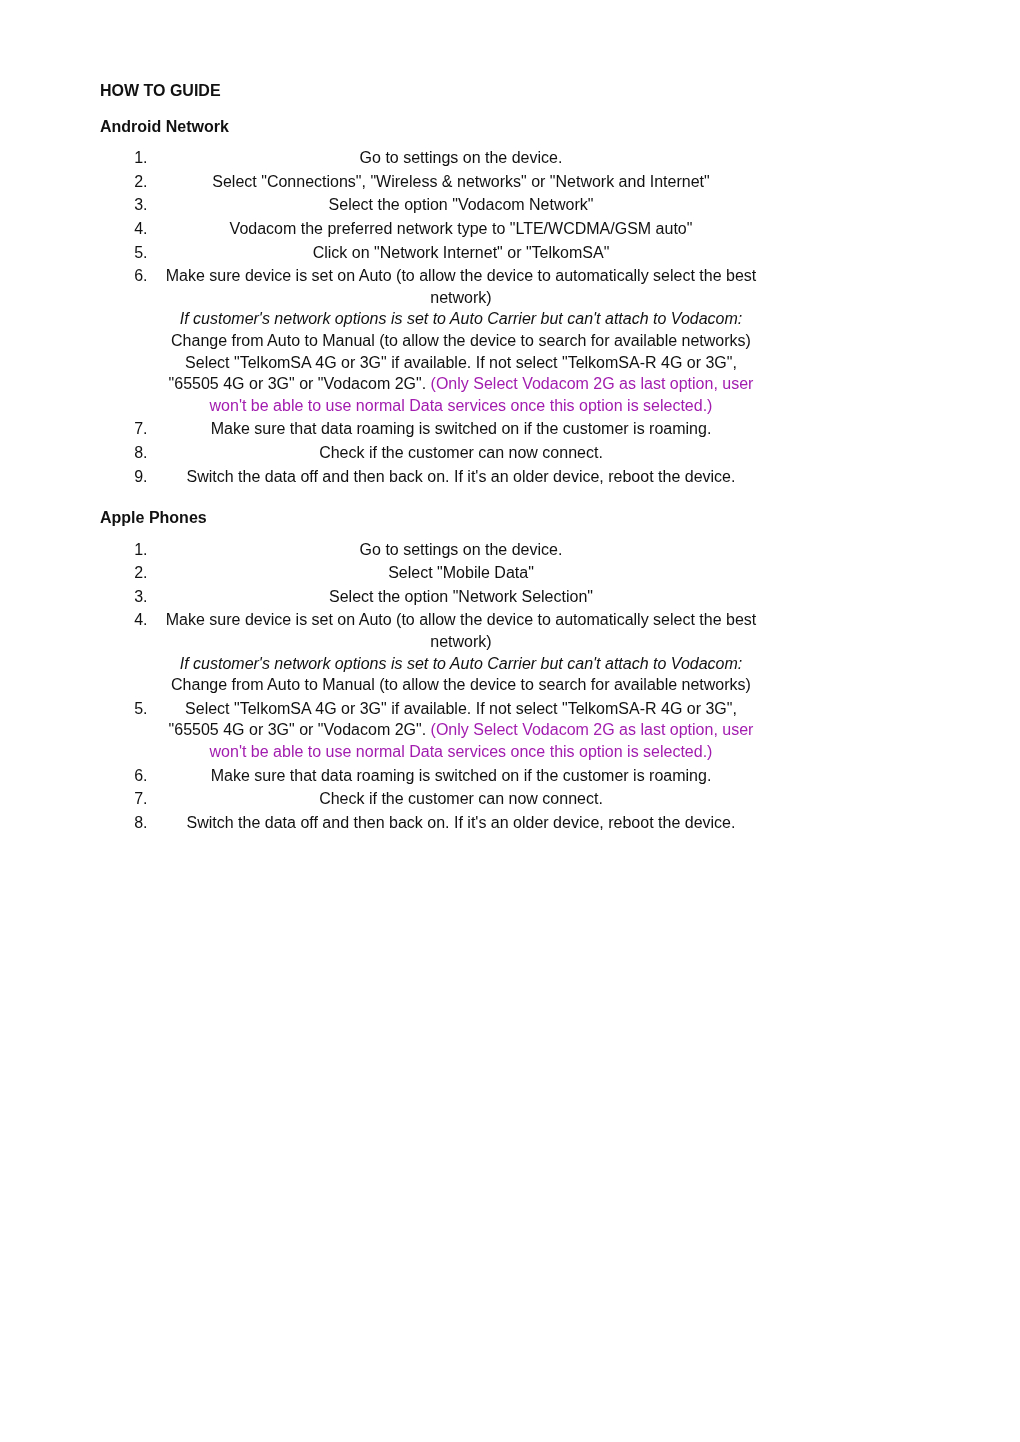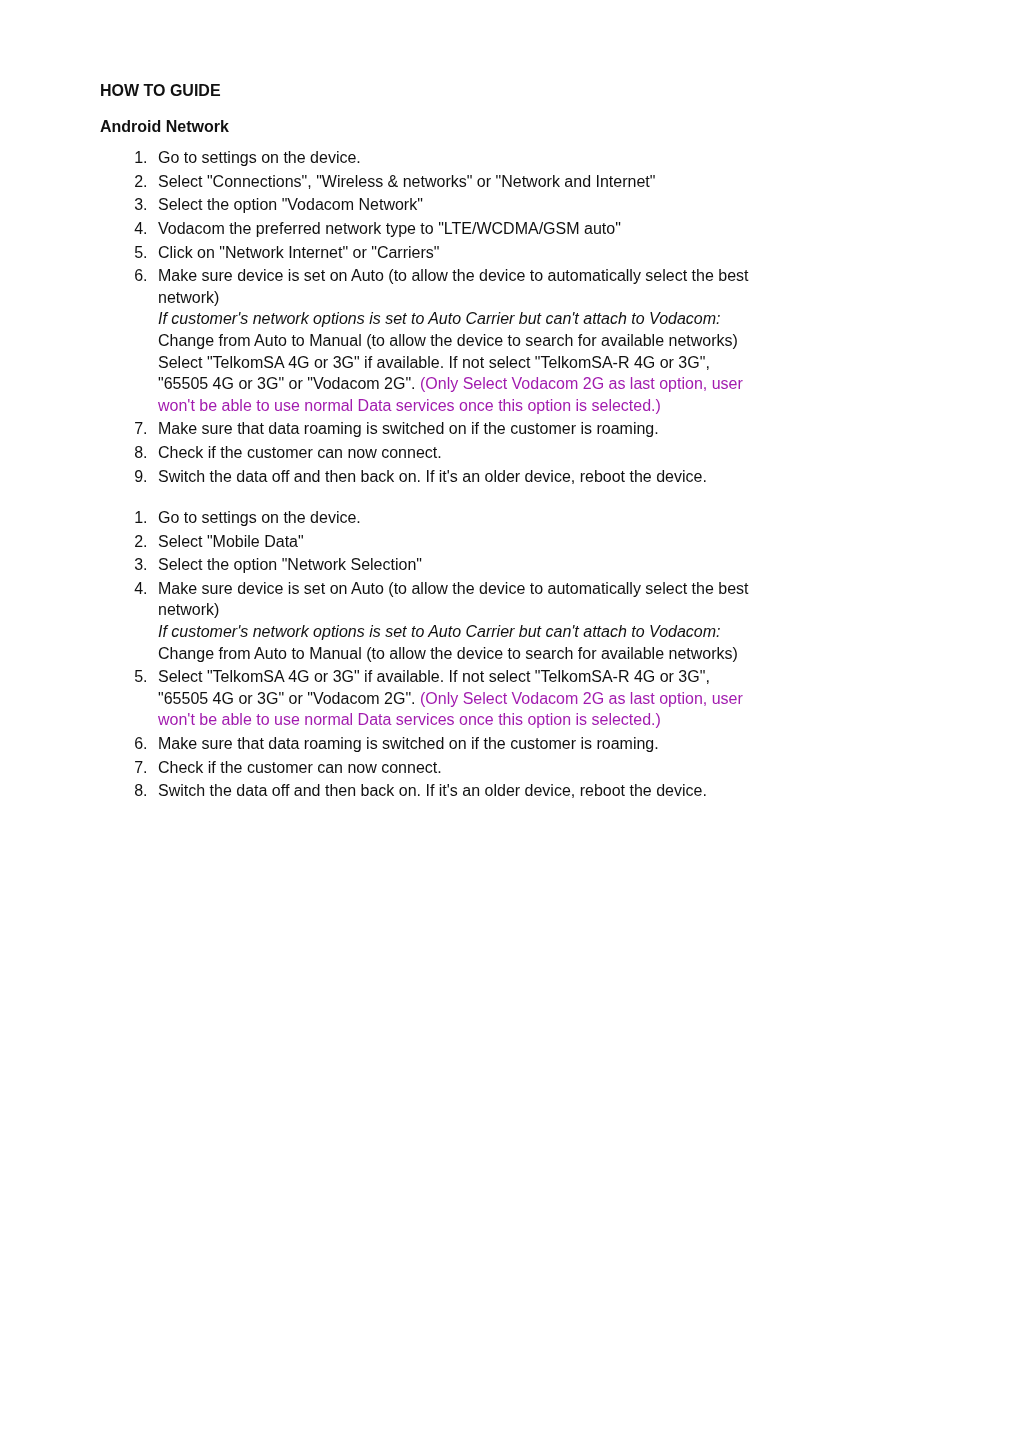--- a/index.html
+++ b/index.html
@@ -22,20 +22,21 @@
     margin-bottom: 14px;
   }
   .h-section {
     font-weight: 700;
     margin-top: 6px;
     margin-bottom: 10px;
   }
   ol.steps {
     margin: 0 0 20px 0;
     padding-left: 52px;
+    text-align: center;
   }
   ol.steps li {
     margin-bottom: 2px;
     padding-left: 6px;
   }
   .italic { font-style: italic; }
   .bold { font-weight: 400; }
   .red { color: #a21caf; }
 </style>
 </head>
@@ -43,26 +44,27 @@
 
 <div class="page">
   <div class="h-title">HOW TO GUIDE</div>
   <div id="sections">
       <div class="h-section">Android Network</div>
       <ol class="steps">
         <li><span>Go to settings on the device.</span></li>
         <li><span>Select "</span><span class="bold">Connections</span><span>", </span><span class="bold">"Wireless &amp; networks"</span><span> or </span><span class="bold">"Network and Internet"</span></li>
         <li><span>Select the option "</span><span class="bold">Vodacom Network</span><span>"</span></li>
         <li><span>Vodacom the preferred network type to </span><span class="bold">"LTE/WCDMA/GSM auto"</span></li>
-        <li><span>Click on "</span><span class="bold">Network Internet</span><span>" or "</span><span class="bold">Carriers</span><span>"</span></li>
+        <li><span>Click on "</span><span class="bold">Network Internet</span><span>" or "</span><span class="bold">TelkomSA</span><span>"</span></li>
         <li><span>Make sure device is set on Auto (to allow the device to automatically select the best network)</span><br><span class="italic">If customer's network options is set to Auto Carrier but can't attach to Vodacom:</span><br><span>Change from Auto to Manual (to allow the device to search for available networks)</span><br><span>Select "</span><span class="bold">TelkomSA 4G or 3G</span><span>" if available. If not </span><span class="bold">select "TelkomSA-R 4G or 3G"</span><span>, </span><span class="bold">"65505 4G or 3G"</span><span> or </span><span class="bold">"Vodacom 2G". </span><span class="bold red">(Only Select Vodacom 2G as last option, user won't be able to use normal Data services once this option is selected.)</span></li>
         <li><span>Make sure that data roaming is switched on if the customer is roaming.</span></li>
         <li><span>Check if the customer can now connect.</span></li>
         <li><span>Switch the data off and then back on. If it's an older device, reboot the device.</span></li>
       </ol>
+      <div class="h-section">Apple Phones</div>
       <ol class="steps">
         <li><span>Go to settings on the device.</span></li>
         <li><span>Select "</span><span class="bold">Mobile Data"</span></li>
         <li><span>Select the option "</span><span class="bold">Network Selection"</span></li>
         <li><span>Make sure device is set on Auto (to allow the device to automatically select the best network)</span><br><span class="italic">If customer's network options is set to Auto Carrier but can't attach to Vodacom:</span><br><span>Change from Auto to Manual (to allow the device to search for available networks)</span></li>
         <li><span>Select "</span><span class="bold">TelkomSA 4G or 3G</span><span>" if available. If not </span><span class="bold">select "TelkomSA-R 4G or 3G"</span><span>, </span><span class="bold">"65505 4G or 3G"</span><span> or </span><span class="bold">"Vodacom 2G". </span><span class="bold red">(Only Select Vodacom 2G as last option, user won't be able to use normal Data services once this option is selected.)</span></li>
         <li><span>Make sure that data roaming is switched on if the customer is roaming.</span></li>
         <li><span>Check if the customer can now connect.</span></li>
         <li><span>Switch the data off and then back on. If it's an older device, reboot the device.</span></li>
       </ol>

